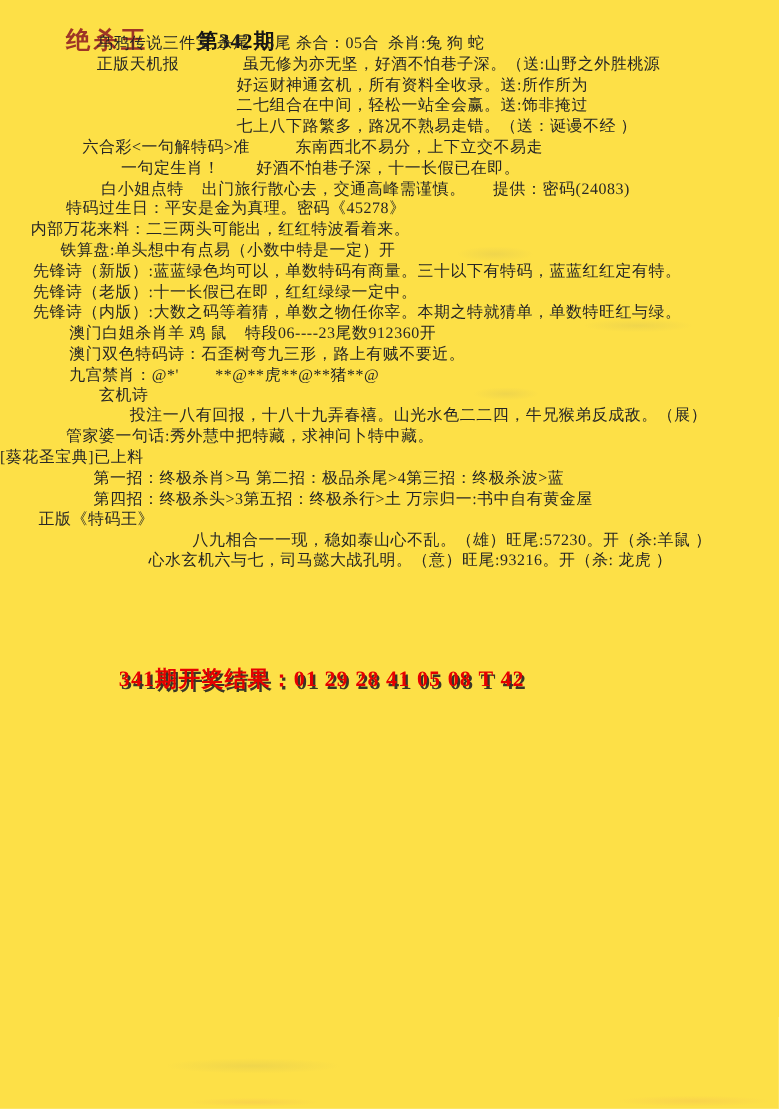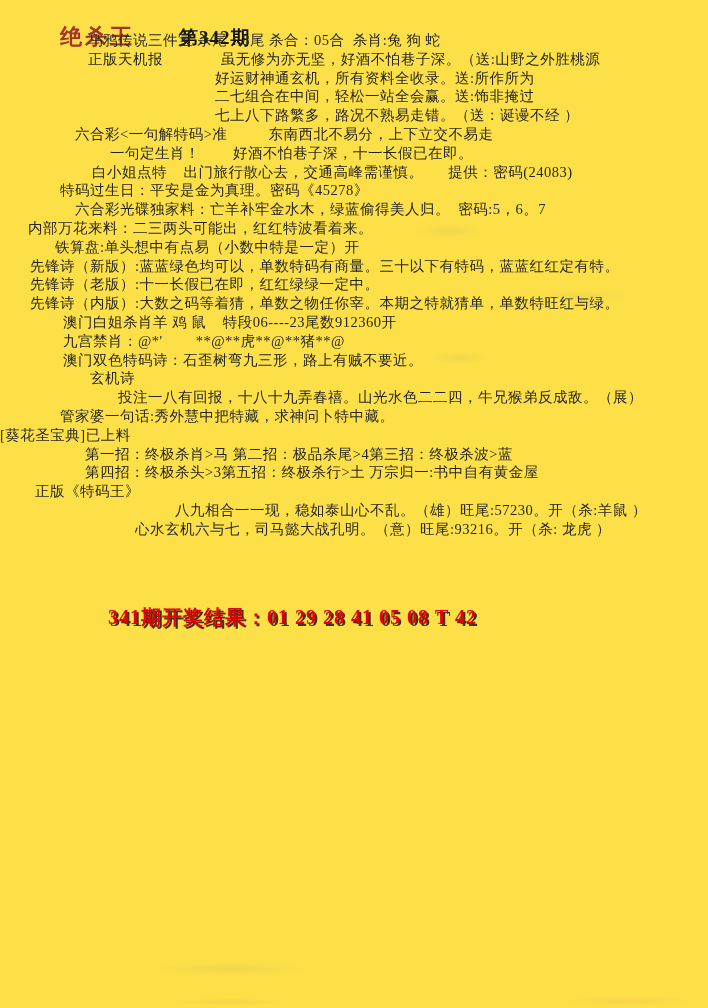--- a/index.html
+++ b/index.html
@@ -74,29 +74,28 @@
   <div class="doc">
     <div class="line" style="padding-left:88px">乌鸦传说三件宝 杀尾：8尾 杀合：05合  杀肖:兔 狗 蛇</div>
     <div class="line" style="padding-left:88px">正版天机报              虽无修为亦无坚，好酒不怕巷子深。（送:山野之外胜桃源</div>
     <div class="line" style="padding-left:215px">好运财神通玄机，所有资料全收录。送:所作所为</div>
     <div class="line" style="padding-left:215px">二七组合在中间，轻松一站全会赢。送:饰非掩过</div>
     <div class="line" style="padding-left:215px">七上八下路繁多，路况不熟易走错。（送：诞谩不经 ）</div>
     <div class="line" style="padding-left:75px">六合彩&lt;一句解特码&gt;准          东南西北不易分，上下立交不易走</div>
     <div class="line" style="padding-left:110px">一句定生肖！        好酒不怕巷子深，十一长假已在即。</div>
     <div class="line" style="padding-left:92px">白小姐点特    出门旅行散心去，交通高峰需谨慎。      提供：密码(24083)</div>
     <div class="line" style="padding-left:60px">特码过生日：平安是金为真理。密码《45278》</div>
-    <div class="line" style="padding-left:75px">六合彩光碟独家料：亡羊补牢金水木，绿蓝偷得美人归。  密码:5，6。7</div>
     <div class="line" style="padding-left:28px">内部万花来料：二三两头可能出，红红特波看着来。</div>
     <div class="line" style="padding-left:55px">铁算盘:单头想中有点易（小数中特是一定）开</div>
     <div class="line" style="padding-left:30px">先锋诗（新版）:蓝蓝绿色均可以，单数特码有商量。三十以下有特码，蓝蓝红红定有特。</div>
     <div class="line" style="padding-left:30px">先锋诗（老版）:十一长假已在即，红红绿绿一定中。</div>
     <div class="line" style="padding-left:30px">先锋诗（内版）:大数之码等着猜，单数之物任你宰。本期之特就猜单，单数特旺红与绿。</div>
     <div class="line" style="padding-left:63px">澳门白姐杀肖羊 鸡 鼠    特段06----23尾数912360开</div>
+    <div class="line" style="padding-left:63px">澳门双色特码诗：石歪树弯九三形，路上有贼不要近。</div>
     <div class="line" style="padding-left:63px">九宫禁肖：@*'        **@**虎**@**猪**@</div>
-    <div class="line" style="padding-left:63px">澳门双色特码诗：石歪树弯九三形，路上有贼不要近。</div>
     <div class="line" style="padding-left:90px">玄机诗</div>
     <div class="line" style="padding-left:118px">投注一八有回报，十八十九弄春禧。山光水色二二四，牛兄猴弟反成敌。（展）</div>
     <div class="line" style="padding-left:60px">管家婆一句话:秀外慧中把特藏，求神问卜特中藏。</div>
     <div class="line" style="">[葵花圣宝典]已上料</div>
     <div class="line" style="padding-left:85px">第一招：终极杀肖&gt;马 第二招：极品杀尾&gt;4第三招：终极杀波&gt;蓝</div>
     <div class="line" style="padding-left:85px">第四招：终极杀头&gt;3第五招：终极杀行&gt;土 万宗归一:书中自有黄金屋</div>
     <div class="line" style="padding-left:35px">正版《特码王》</div>
     <div class="line" style="padding-left:175px">八九相合一一现，稳如泰山心不乱。（雄）旺尾:57230。开（杀:羊鼠 ）</div>
     <div class="line" style="padding-left:135px">心水玄机六与七，司马懿大战孔明。（意）旺尾:93216。开（杀: 龙虎 ）</div>
   </div>

